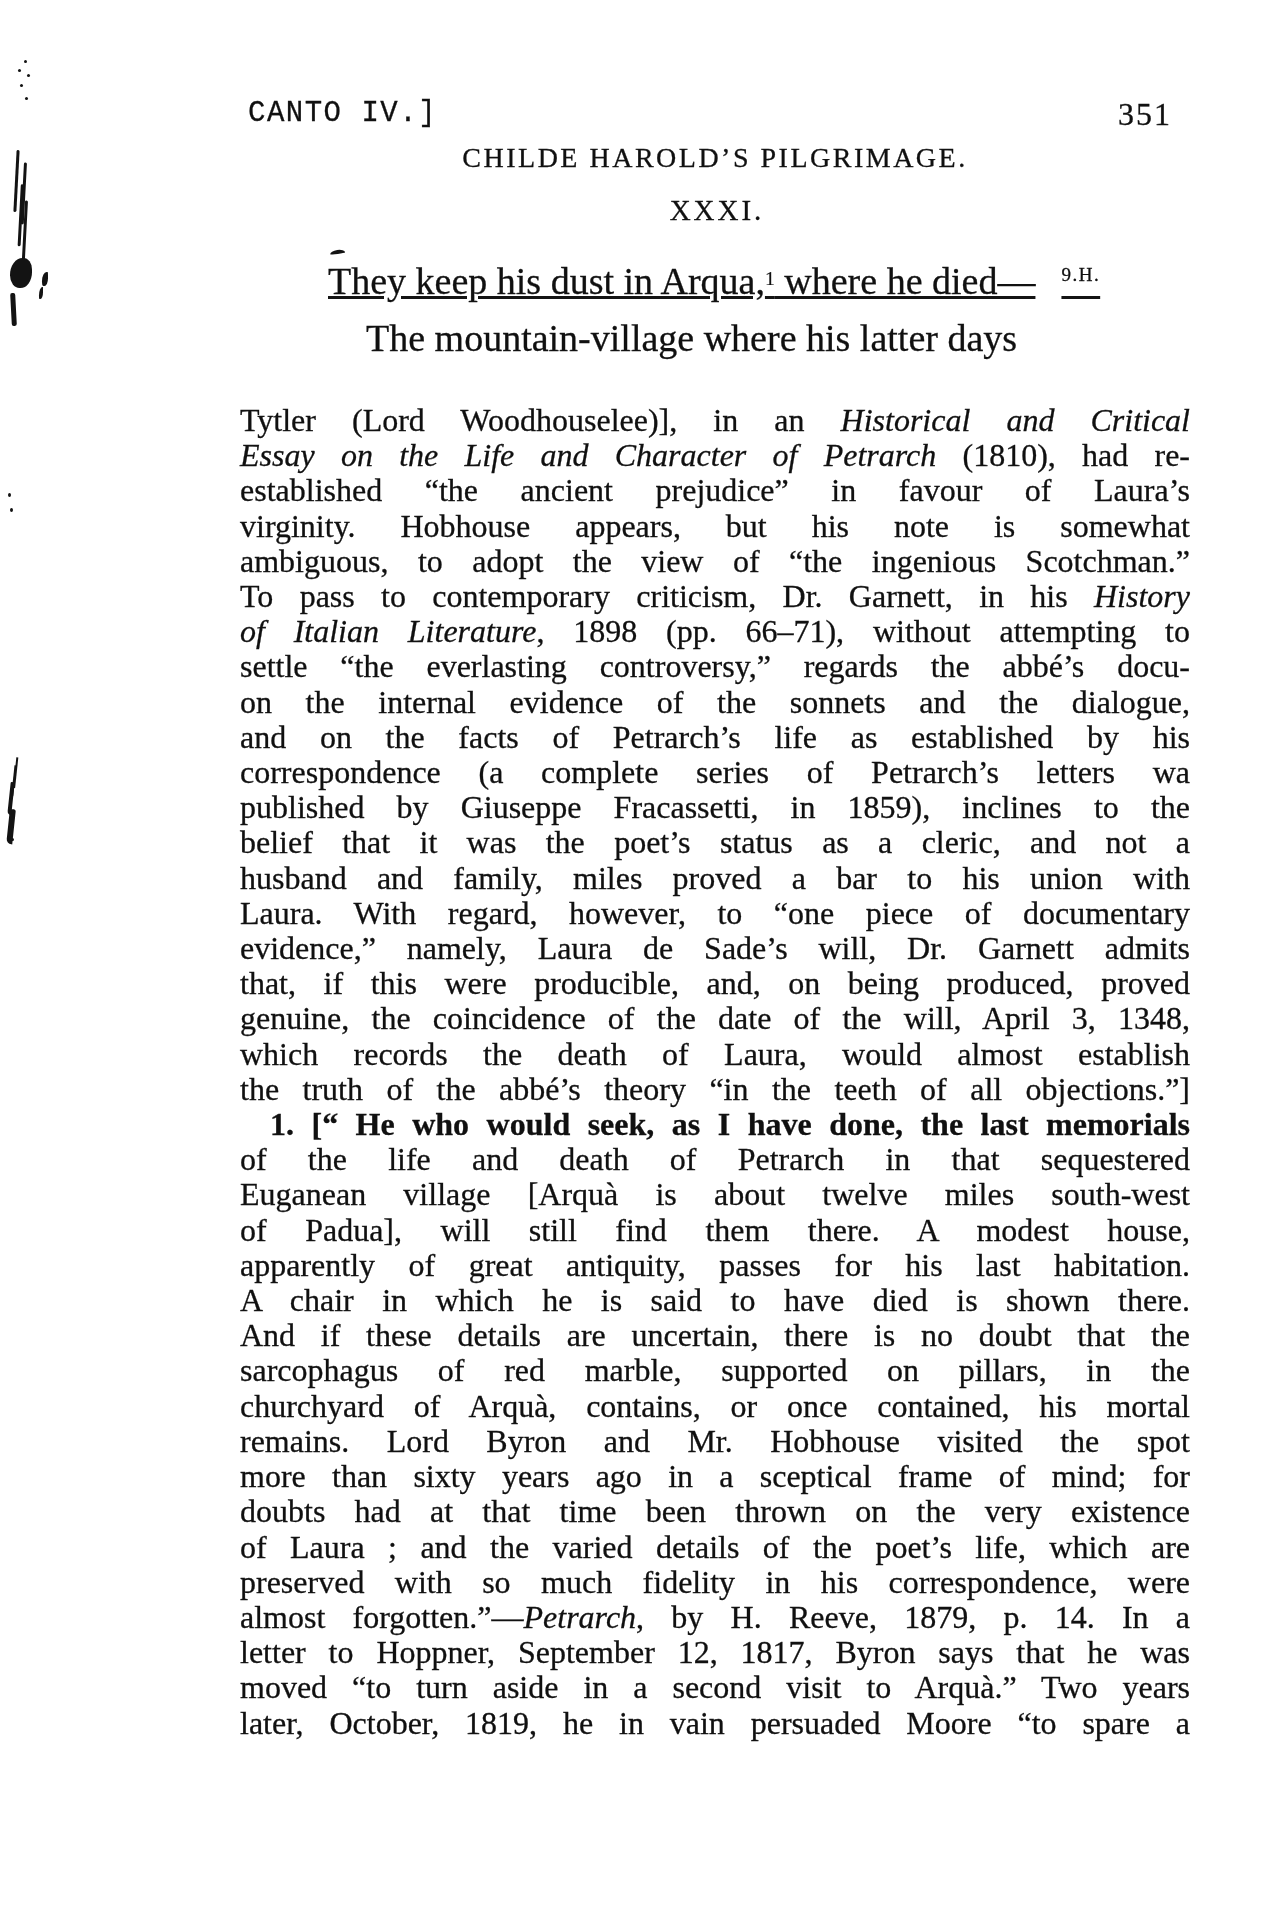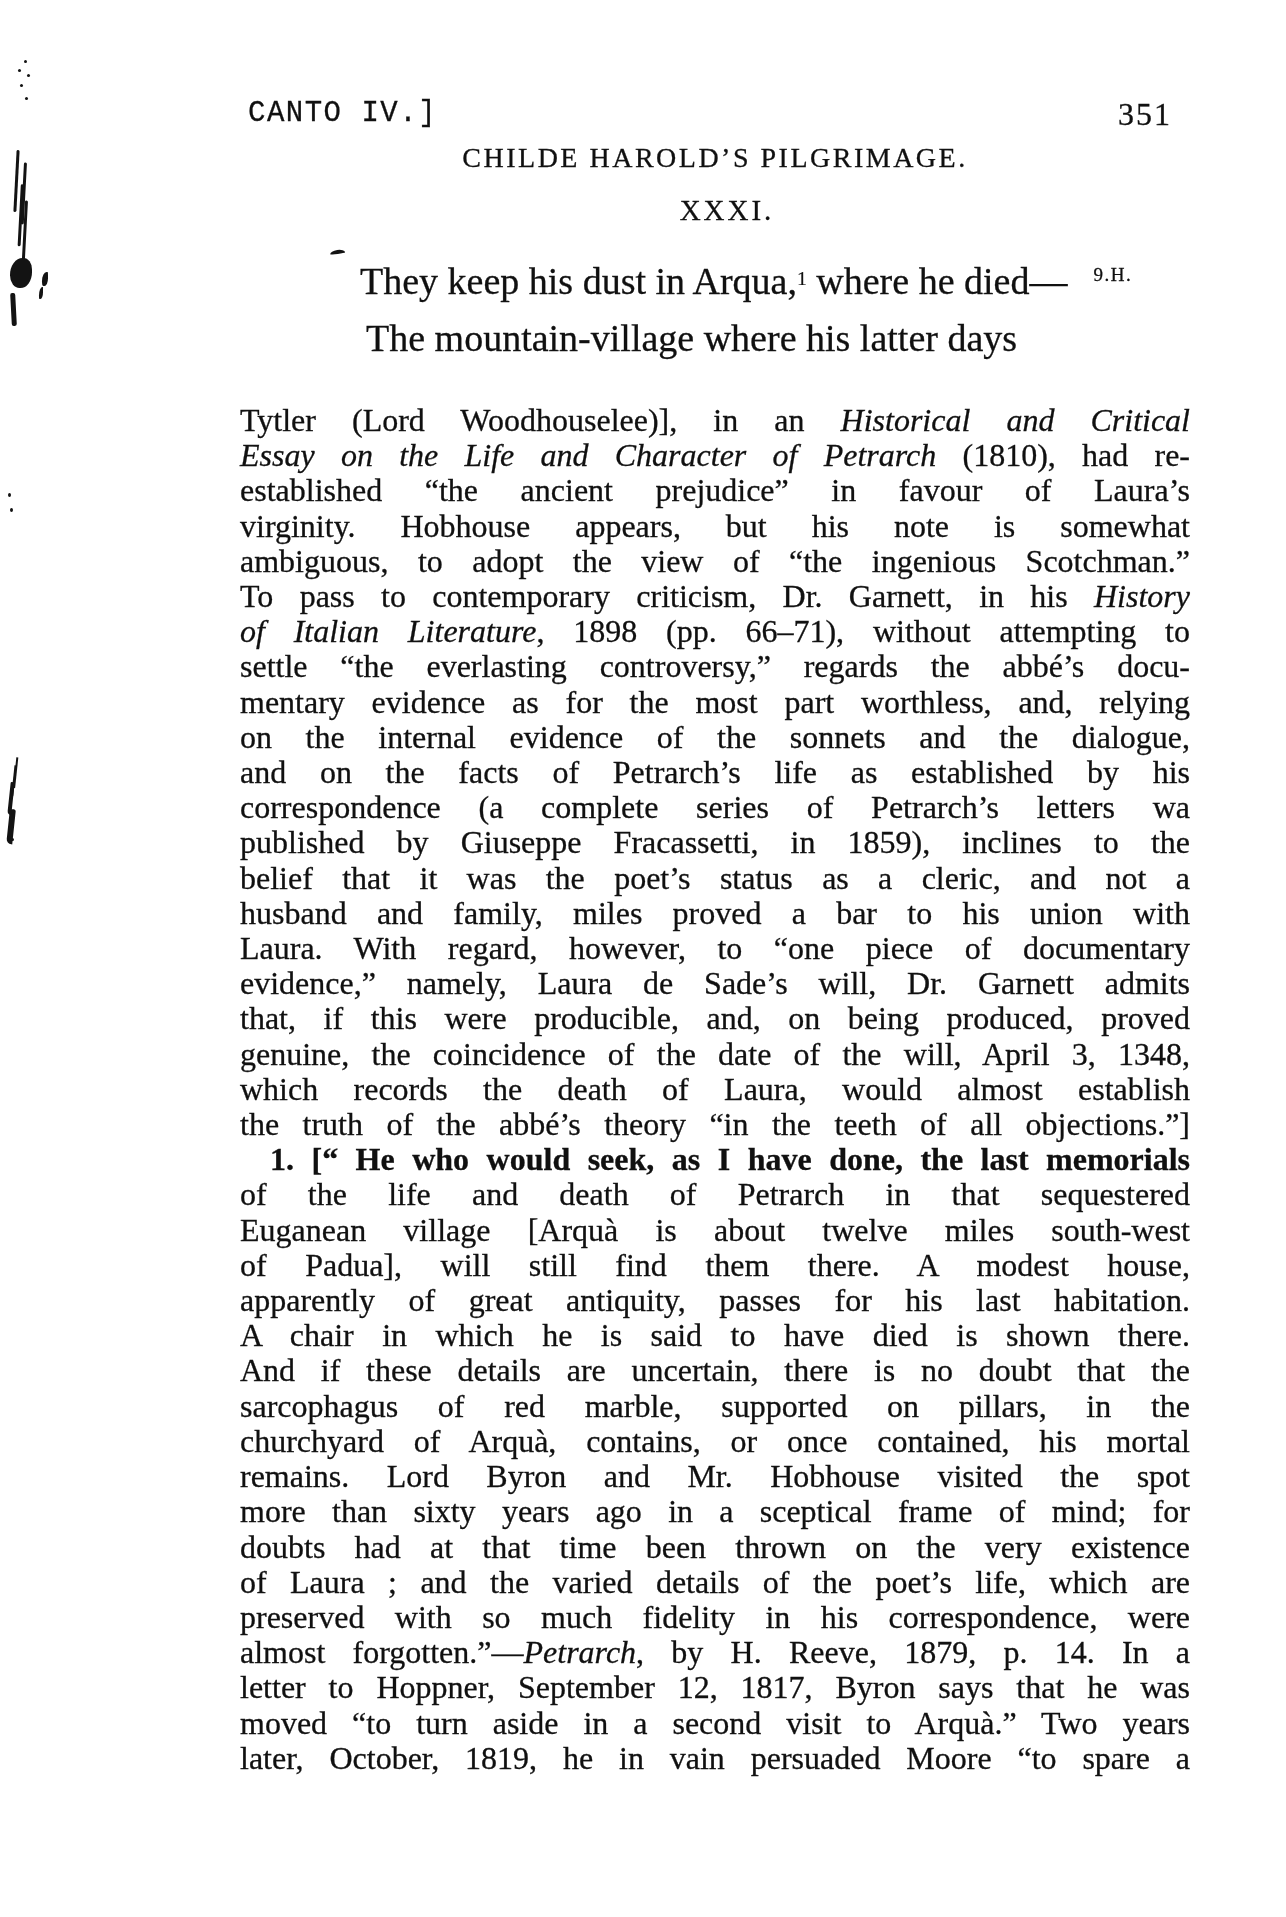--- a/index.html
+++ b/index.html
@@ -11,26 +11,26 @@
     font-family:"Liberation Serif","DejaVu Serif",serif;
     overflow:hidden;
     -webkit-text-stroke:0.3px #141414;
   }
   
   .pagehead{position:absolute;left:240px;top:96px;width:950px;height:40px;line-height:36px;}
   .ph-left{position:absolute;left:8px;font-size:29px;letter-spacing:1.5px;font-family:Liberation Mono, monospace;}
   .ph-center{position:absolute;left:0;right:0;text-align:center;font-size:28px;letter-spacing:2.5px;margin-top:44px;}
   .ph-right{position:absolute;right:18px;font-size:32px;letter-spacing:2px;}
   
-  .stanza-no{position:absolute;left:252px;top:193px;width:950px;text-align:center;
+  .stanza-no{position:absolute;left:242px;top:193px;width:950px;text-align:center;
     font-size:29px;line-height:34px;letter-spacing:3px;}
   
   .verse{position:absolute;left:240px;top:256px;width:1010px;font-size:38px;line-height:50px;}
   .verse .line{white-space:nowrap;}
-  .verse .line:nth-child(1){margin-left:120px;}
+  .verse .line:nth-child(1){margin-left:88px;text-decoration:underline;}
   .verse .line:nth-child(2){margin-left:126px;}
   
   .notes{position:absolute;left:240px;top:403px;width:950px;font-size:32px;line-height:35.2px;}
   .para .line{text-align:justify;text-align-last:justify;}
   .para.indent-first .line:first-child{text-indent:30px;font-weight:bold;}
   .it{font-style:italic;}
   .sup{font-size:0.52em;position:relative;top:-0.45em;-webkit-text-stroke:0.2px #141414;}
   .linenote{font-size:19px;position:relative;top:-13px;margin-left:26px;letter-spacing:1.5px;}
   
   .art{position:absolute;background:#131313;}
@@ -69,21 +69,20 @@
   <div class="notes">
     <div class="para">
         <div class="line"><span>Tytler (Lord Woodhouselee)], in an </span><span class="it">Historical and Critical</span></div>
         <div class="line"><span class="it">Essay on the Life and Character of Petrarch</span><span> (1810), had re-</span></div>
         <div class="line"><span>established “the ancient prejudice” in favour of Laura’s</span></div>
         <div class="line"><span>virginity.  Hobhouse appears, but his note is somewhat</span></div>
         <div class="line"><span>ambiguous, to adopt the view of “the ingenious Scotchman.”</span></div>
         <div class="line"><span>To pass to contemporary criticism, Dr. Garnett, in his </span><span class="it">History</span></div>
         <div class="line"><span class="it">of Italian Literature</span><span>, 1898 (pp. 66–71), without attempting to</span></div>
         <div class="line"><span>settle “the everlasting controversy,” regards the abbé’s docu-</span></div>
-        <div class="line"><span>mentary evidence as for the most part worthless, and, relying</span></div>
         <div class="line"><span>on the internal evidence of the sonnets and the dialogue,</span></div>
         <div class="line"><span>and on the facts of Petrarch’s life as established by his</span></div>
         <div class="line"><span>correspondence (a complete series of Petrarch’s letters wa</span></div>
         <div class="line"><span>published by Giuseppe Fracassetti, in 1859), inclines to the</span></div>
         <div class="line"><span>belief that it was the poet’s status as a cleric, and not a</span></div>
         <div class="line"><span>husband and family, miles proved a bar to his union with</span></div>
         <div class="line"><span>Laura.  With regard, however, to “one piece of documentary</span></div>
         <div class="line"><span>evidence,” namely, Laura de Sade’s will, Dr. Garnett admits</span></div>
         <div class="line"><span>that, if this were producible, and, on being produced, proved</span></div>
         <div class="line"><span>genuine, the coincidence of the date of the will, April 3, 1348,</span></div>

